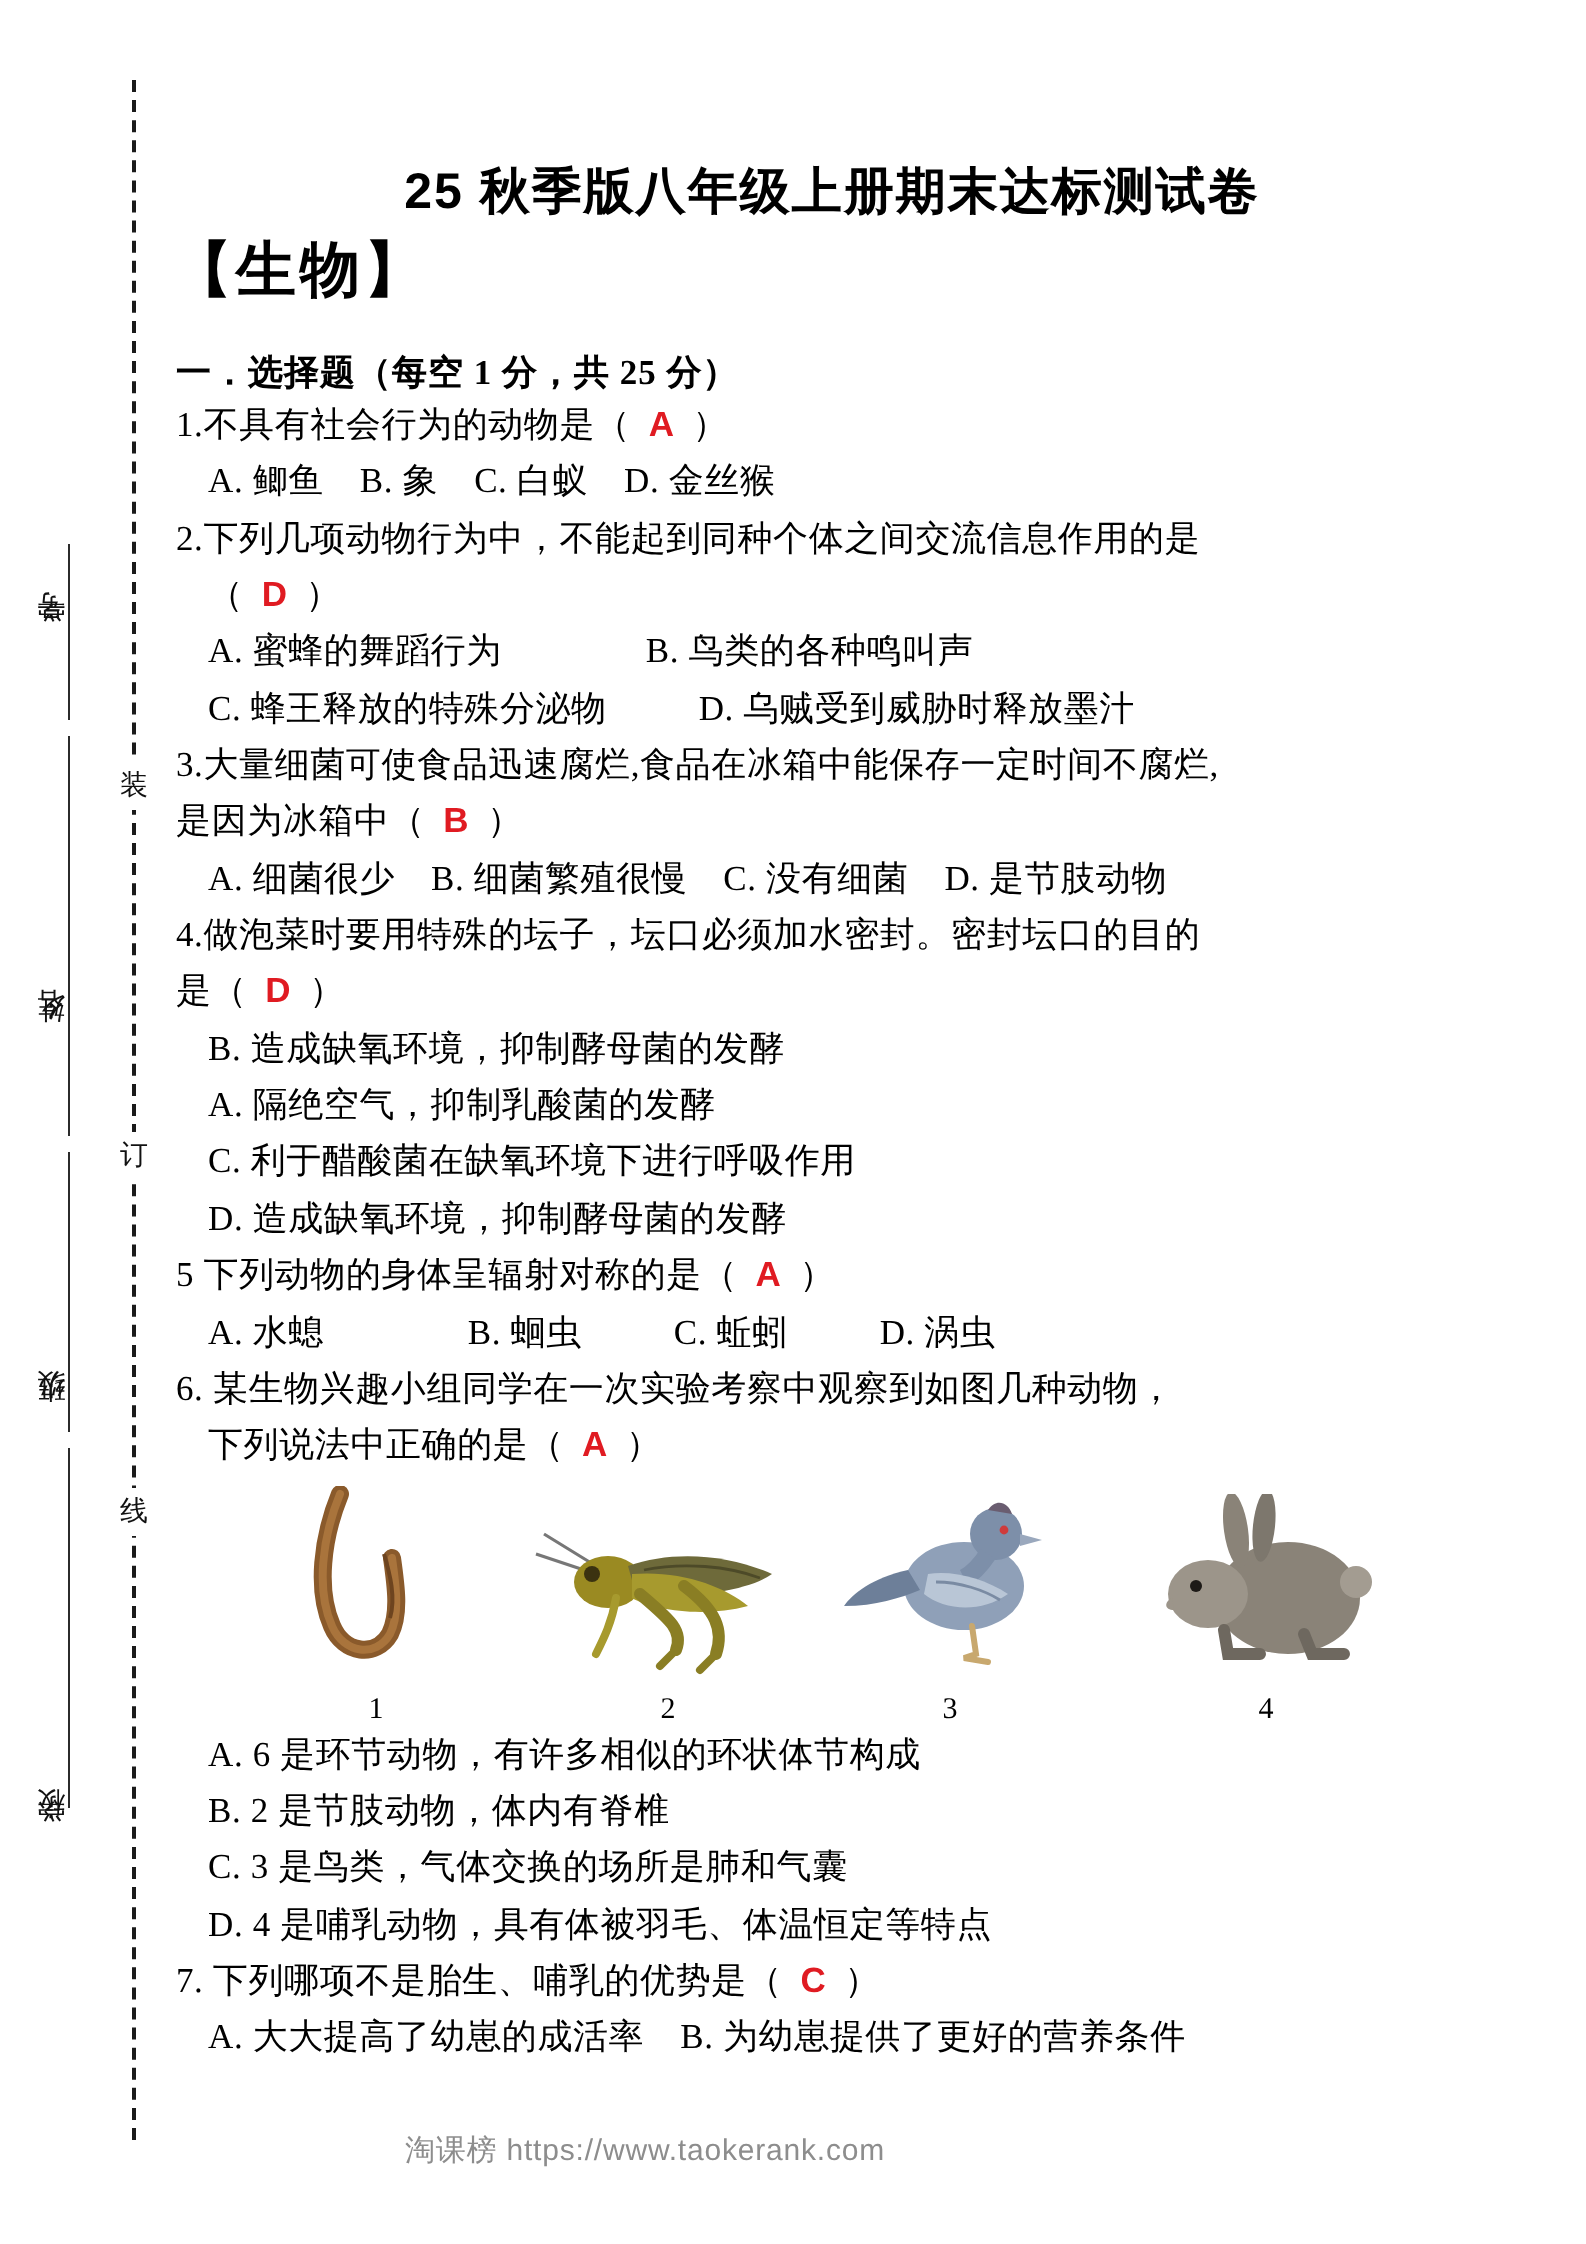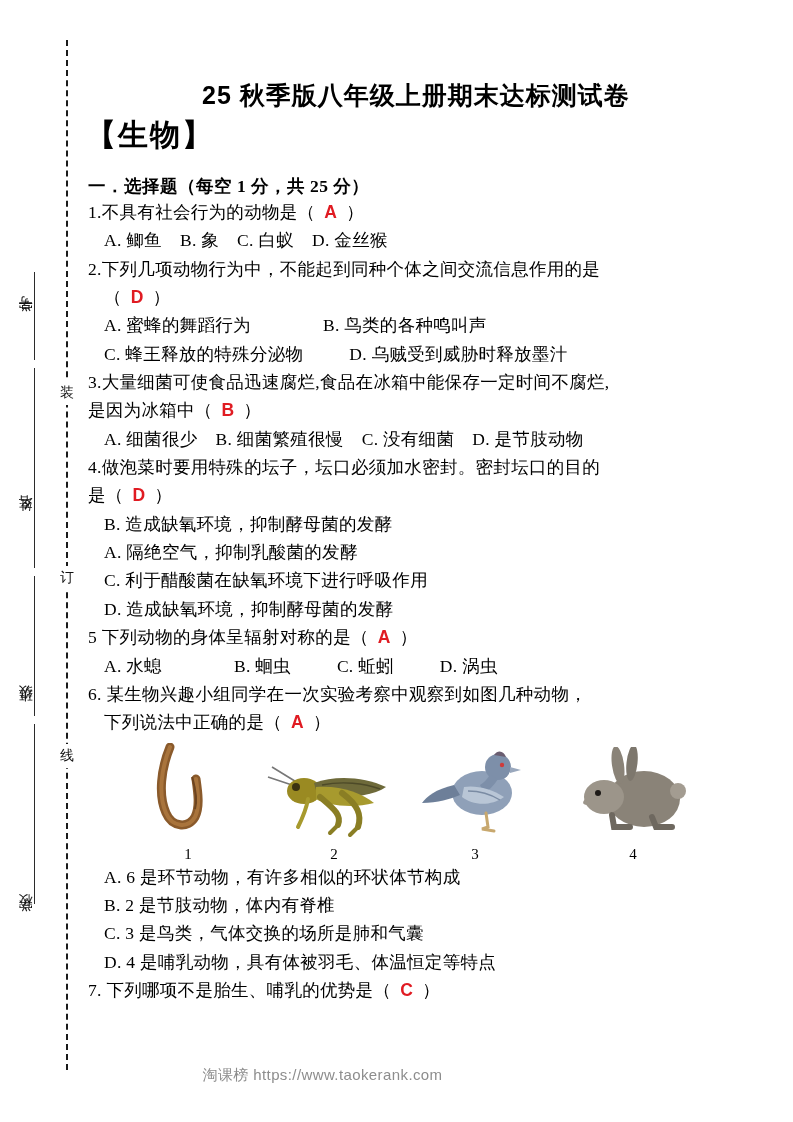--- a/index.html
+++ b/index.html
@@ -338,18 +338,23 @@
       <span>3 是鸟类，气体交换的场所是肺和气囊</span>
     </div>
     <div class="opts">
       <span>D.</span>
       <span>4 是哺乳动物，具有体被羽毛、体温恒定等特点</span>
     </div>
 
     <div class="q">
       <span>7.</span>&nbsp;<span>下列哪项不是胎生、哺乳的优势是（</span><span class="ans">C</span><span>）</span>
     </div>
+    <div class="opts">
+      <span>A.</span>
+      <span>大大提高了幼崽的成活率</span><span class="sp-sm"></span><span>B.</span>
+      <span>为幼崽提供了更好的营养条件</span>
+    </div>
 
   </div>
 
   <div class="footer">淘课榜 https://www.taokerank.com</div>
 
 </div>
 
 </body></html>

